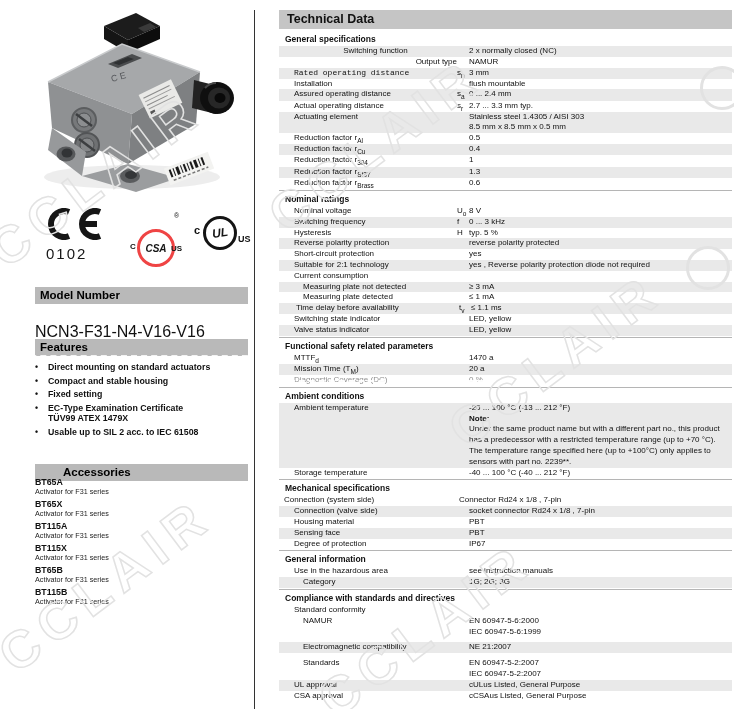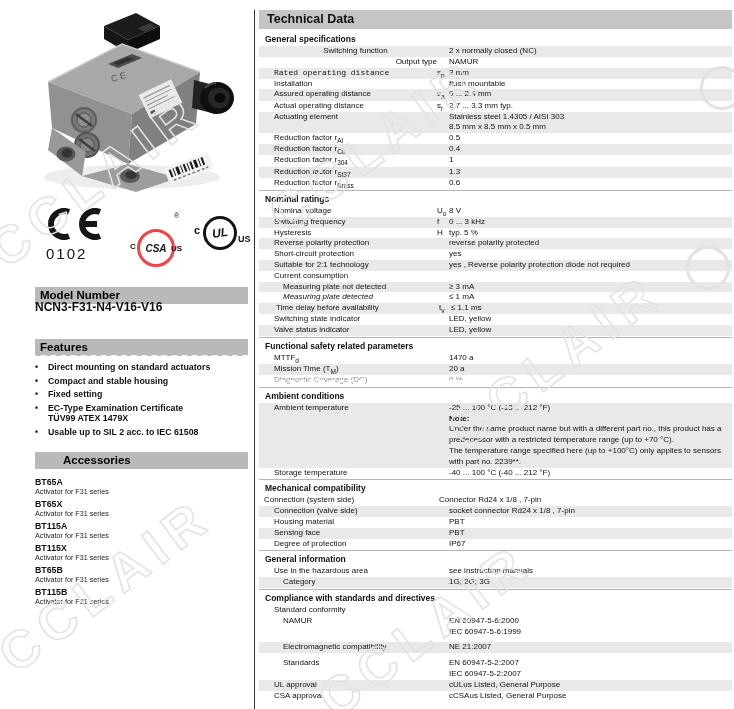--- a/index.html
+++ b/index.html
@@ -18,33 +18,33 @@
   .csa-us{position:absolute;left:41px;top:32px;font-size:8px;font-weight:bold;}
   .ul-mark{position:absolute;left:150px;top:10px;width:60px;height:40px;}
   .ul-c{position:absolute;left:0;top:8px;font-size:11px;font-weight:bold;}
   .ul-circle{position:absolute;left:9px;top:0px;width:28px;height:28px;border:3px solid #141414;border-radius:50%;
       display:flex;align-items:center;justify-content:center;}
   .ul-letters{font-weight:bold;font-style:italic;font-size:12px;transform:rotate(-8deg);color:#141414;}
   .ul-us{position:absolute;left:44px;top:18px;font-size:9px;font-weight:bold;}
   .bar{position:absolute;left:35px;width:213px;height:17px;background:#b9b9b9;
        font-size:11.5px;font-weight:bold;color:#000;padding:2px 0 0 5px;box-sizing:border-box;}
   .bar-model{top:287px;}
-  .model-number{position:absolute;left:35px;top:300px;font-size:12px;font-weight:bold;}
+  .model-number{position:absolute;left:35px;top:323px;font-size:16px;font-weight:normal;}
   .bar-features{top:339px;}
   .bar-features::after{content:"";position:absolute;left:-35px;right:-10px;top:16px;border-top:2px dashed #ffffff;opacity:.85;}
   .features-list{position:absolute;left:35px;top:362px;width:215px;margin:0;padding:0;list-style:none;}
   .features-list li{display:flex;font-size:8.8px;font-weight:bold;line-height:10.5px;margin-bottom:3px;}
   .features-list .blt{width:13px;flex:0 0 13px;}
-  .bar-accessories{top:452px;padding-left:28px;}
+  .bar-accessories{top:464px;padding-left:28px;}
   .accessories-list{position:absolute;left:35px;top:474px;width:213px;}
   .acc-name{font-size:8.8px;font-weight:bold;line-height:10px;margin-top:3px;}
   .acc-desc{font-size:7.2px;color:#222;line-height:9px;}
   
   .right{position:absolute;left:254px;top:10px;width:478px;height:699px;
-         border-left:1px solid #333;padding-left:4px;box-sizing:border-box;}
+         border-left:1px solid #333;padding-left:24px;box-sizing:border-box;}
   .tech-title{height:19px;background:#c5c5c5;font-size:12.5px;font-weight:bold;
               padding:2px 0 0 8px;box-sizing:border-box;margin-bottom:2px;}
   .shead{font-size:8.5px;font-weight:bold;padding:3px 0 2px 6px;border-top:1px solid #b5b5b5;margin-top:1px;}
   .shead.first{border-top:none;}
   .srow{display:flex;align-items:flex-start;font-size:8px;line-height:10.8px;min-height:10.8px;}
   .srow.shade{background:#e9e9e9;}
   .srow.gap{margin-top:5px;}
   .srow .lbl{flex:0 0 auto;}
   .srow .sym{flex:0 0 12px;}
   .srow .val{flex:1 1 auto;padding-right:4px;}
@@ -297,21 +297,21 @@
           <span class="lbl" style="margin-left: 15px; width: 163px;">Current consumption</span>
           <span class="sym"></span>
           <span class="val"></span>
         </div>
         <div class="srow shade">
           <span class="lbl" style="margin-left: 24px; width: 154px;">Measuring plate not detected</span>
           <span class="sym"></span>
           <span class="val">≥ 3 mA</span>
         </div>
         <div class="srow">
-          <span class="lbl" style="margin-left: 24px; width: 154px; font-style: italic;">Measuring plate detected</span>
+          <span class="lbl" style="margin-left: 24px; width: 154px;">Measuring plate detected</span>
           <span class="sym"></span>
           <span class="val">≤ 1 mA</span>
         </div>
         <div class="srow shade">
           <span class="lbl" style="margin-left: 17px; width: 163px;">Time delay before availability</span>
           <span class="sym">t<sub>v</sub></span>
           <span class="val">≤ 1.1 ms</span>
         </div>
         <div class="srow">
           <span class="lbl" style="margin-left: 15px; width: 163px;">Switching state indicator</span>
@@ -348,21 +348,21 @@
             <div style="font-weight: bold;">Note:</div>
             <div>Under the same product name but with a different part no., this product has a predecessor with a restricted temperature range (up to +70 °C).</div>
             <div>The temperature range specified here (up to +100°C) only applies to sensors with part no. 2239**.</div>
           </span>
         </div>
         <div class="srow">
           <span class="lbl" style="margin-left: 15px; width: 163px;">Storage temperature</span>
           <span class="sym"></span>
           <span class="val">-40 ... 100 °C (-40 ... 212 °F)</span>
         </div>
-        <div class="shead">Mechanical compatibility</div>
+        <div class="shead">Mechanical specifications</div>
         <div class="srow">
           <span class="lbl" style="margin-left: 5px; width: 163px;">Connection (system side)</span>
           <span class="sym"></span>
           <span class="val">Connector Rd24 x 1/8 , 7-pin</span>
         </div>
         <div class="srow shade">
           <span class="lbl" style="margin-left: 15px; width: 163px;">Connection (valve side)</span>
           <span class="sym"></span>
           <span class="val">socket connector Rd24 x 1/8 , 7-pin</span>
         </div>

